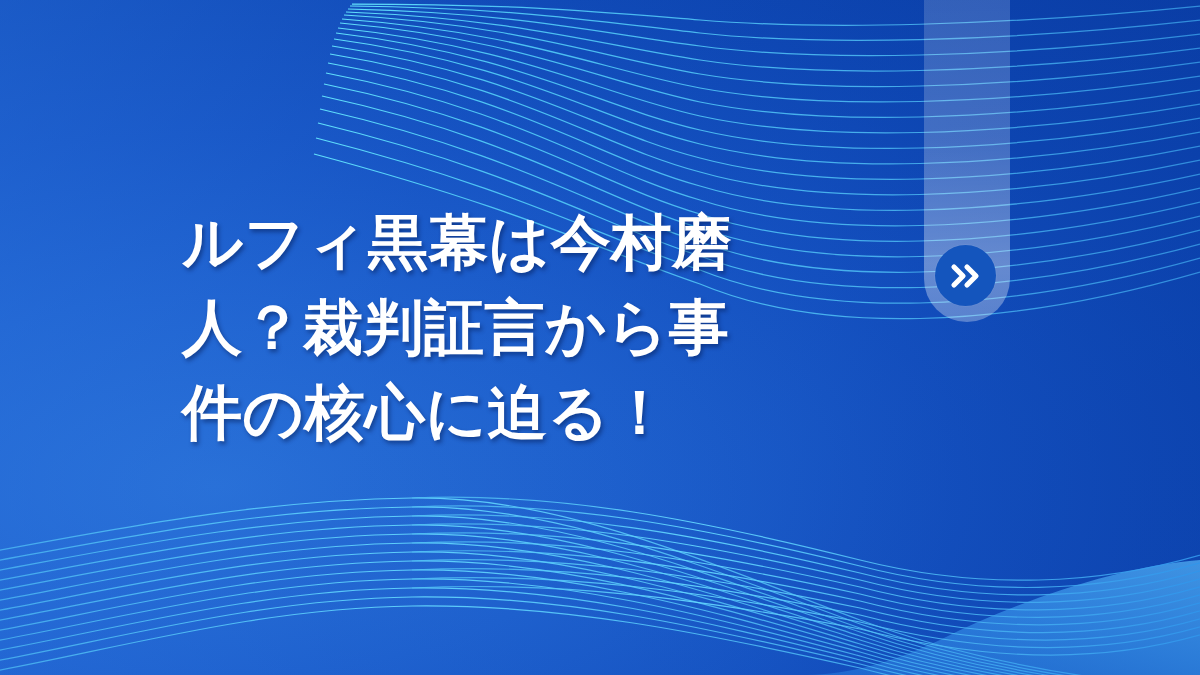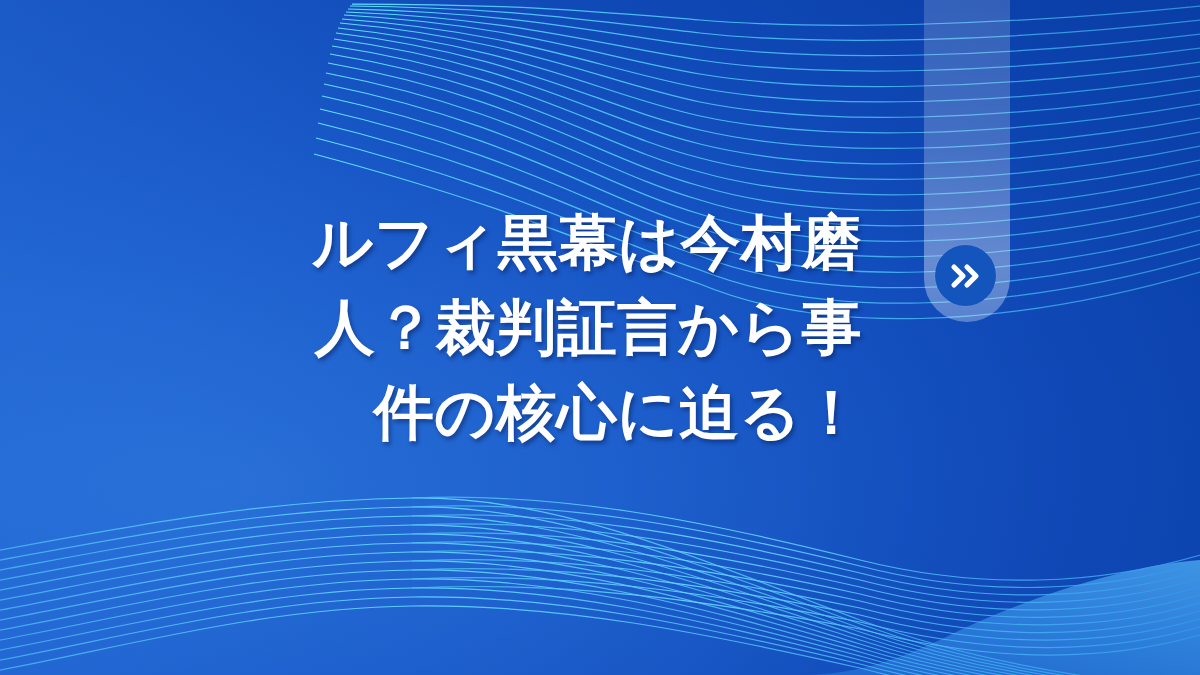--- a/index.html
+++ b/index.html
@@ -81,21 +81,20 @@
     width: 680px;
     margin: 0;
     color: #ffffff;
     font-size: 60px;
     font-weight: 700;
     line-height: 1.42;
     letter-spacing: 0.5px;
     text-shadow: 2px 3px 4px rgba(0,20,70,0.45);
     white-space: pre-line;
     font-family: "Liberation Sans", "DejaVu Sans", sans-serif;
-    text-align: right;
   }
 </style>
 </head>
 <body>
 
 <div class="stage">
 
   <div class="bg-shade"></div>
 
   <div class="deco">

